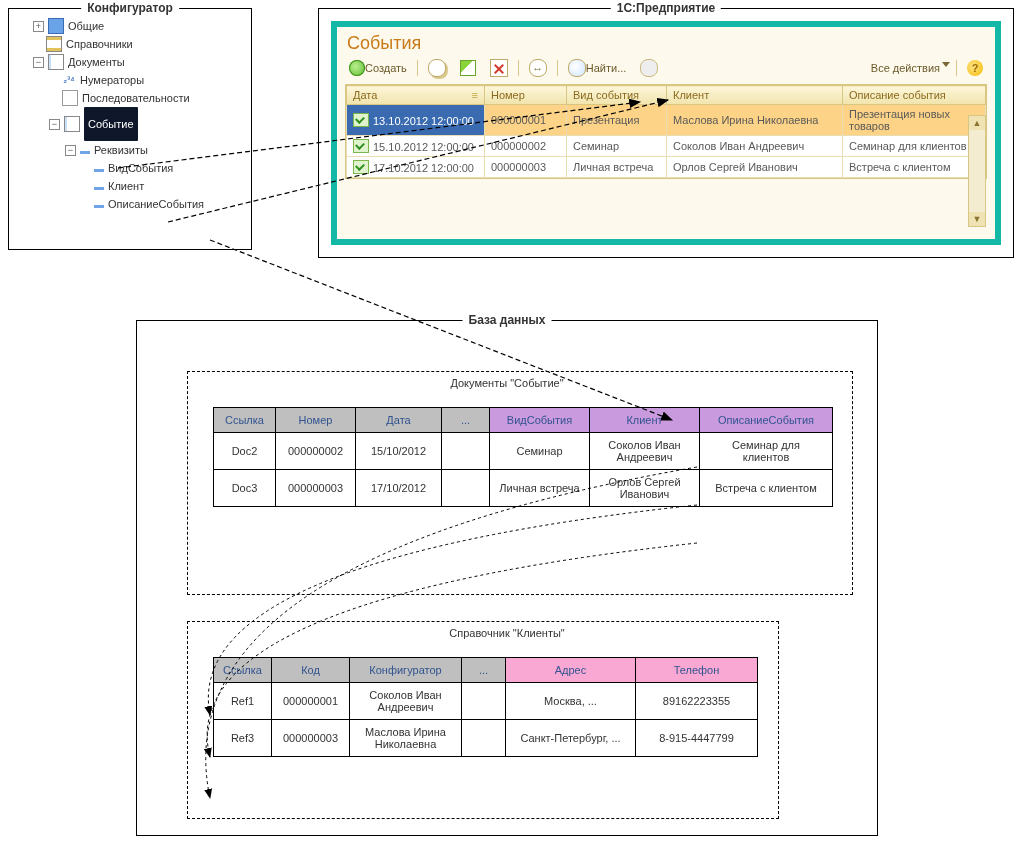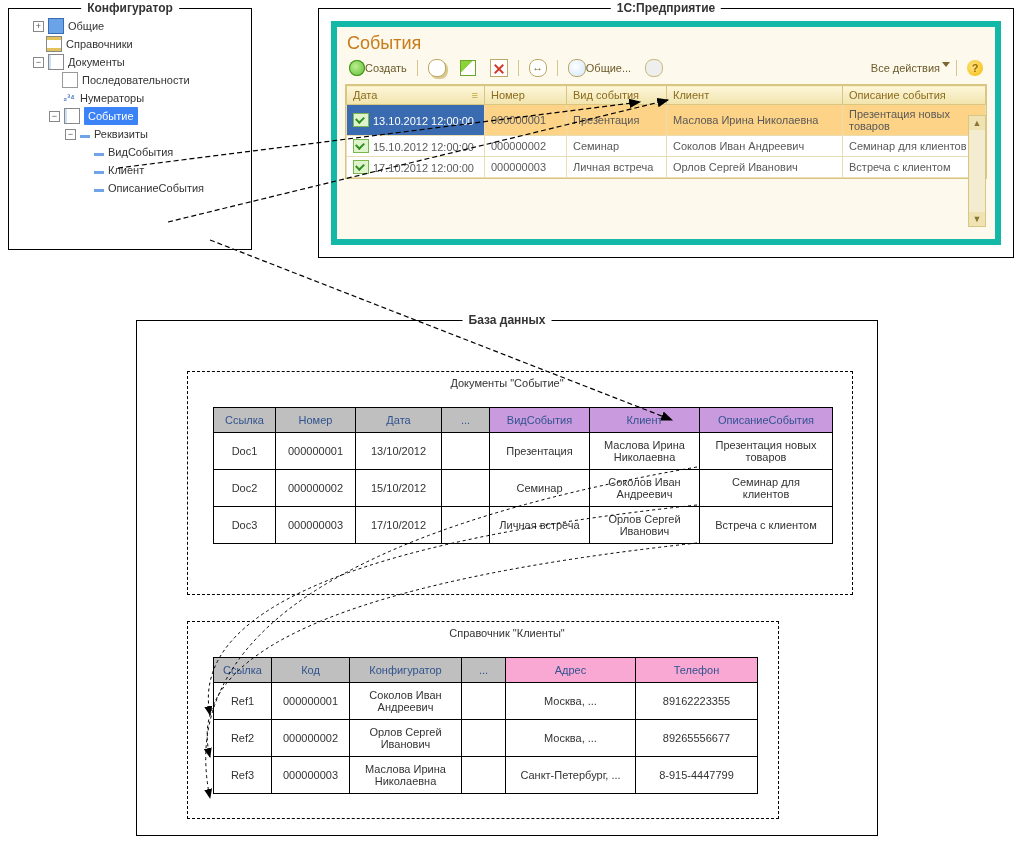--- a/index.html
+++ b/index.html
@@ -17,21 +17,21 @@
   .expander.empty{border:none}
   .ticon{width:14px;height:14px;display:inline-block;flex:none}
   .ticon.sphere{background:radial-gradient(circle at 35% 35%, #ffe37a, #f5b800 60%, #c88f00);border-radius:50%}
   .ticon.blue-sq{background:#6aa3e8;border:1px solid #3b6cb3}
   .ticon.grid{background:linear-gradient(#c3e78f,#9bd24a);border:1px solid #6a9d2f}
   .ticon.list{background:#fff;border:1px solid #888;box-shadow:inset 0 3px #e2c25b,inset 0 -3px #e2c25b}
   .ticon.doc{background:#fff;border:1px solid #888;box-shadow:inset 2px 0 #c8e0f8}
   .ticon.num{background:transparent;color:#4b78c6;font-weight:bold;font-size:9px;line-height:14px;text-align:center}
   .ticon.seq{background:#fff;border:1px solid #999}
   .ticon.dash{width:10px;height:3px;background:#6fa4e6;margin-top:5px}
-  .sel{background:#3b82f6;color:#fff;padding:0 4px;border-radius:1px}
+  .sel{background:#0f172a;color:#fff;padding:8px 4px;border-radius:1px}
 
   
   #enterprise{left:318px;top:8px;width:696px;height:250px}
   .app-inner{position:absolute;inset:12px;border:6px solid #14b8a6;background:#fdf9ec}
   .app-heading{color:#c97b1a;font-size:18px;padding:6px 10px 2px}
   .toolbar{display:flex;align-items:center;gap:6px;padding:2px 8px 6px;color:#6b5a2a}
   .tbtn{display:inline-flex;align-items:center;padding:1px 4px}
   .tic{width:16px;height:16px;display:inline-block;border-radius:8px}
   .tic.plus{background:radial-gradient(circle at 40% 40%, #b9ef8e,#5ab82d);box-shadow:inset 0 0 0 1px #3d8f16}
   .tic.copy{background:#fff;border:1px solid #bda865;box-shadow:2px 2px 0 #d9c98e}
@@ -102,29 +102,29 @@
             <li>
               <div class="node">
                   <span class="expander">−</span>
                   <span class="ticon doc"></span>
                   <span>Документы</span>
                 </div>
               <ul>
                 <li>
                     <div class="node">
                       <span class="expander empty"></span>
-                      <span class="ticon seq"></span>
-                      <span>Последовательности</span>
+                      <span class="ticon num">₂³⁴</span>
+                      <span>Нумераторы</span>
                     </div>
                   </li>
                 <li>
                     <div class="node">
                       <span class="expander empty"></span>
-                      <span class="ticon num">₂³⁴</span>
-                      <span>Нумераторы</span>
+                      <span class="ticon seq"></span>
+                      <span>Последовательности</span>
                     </div>
                   </li>
                 <li>
                   <div class="node">
                       <span class="expander">−</span>
                       <span class="ticon doc"></span>
                       <span class="sel">Событие</span>
                     </div>
                   <ul>
                     <li>
@@ -186,21 +186,21 @@
         <span class="tbtn">
             <span class="tic del"></span>
           </span>
         <span class="sep"></span>
         <span class="tbtn">
             <span class="tic arrows"></span>
           </span>
         <span class="sep"></span>
         <span class="tbtn">
             <span class="tic find"></span>
-            <span>Общие...</span>
+            <span>Найти...</span>
           </span>
         <span class="tbtn">
             <span class="tic findx"></span>
           </span>
         <span class="spacer"></span>
         <span class="dropbtn">
             <span>Все действия</span>
             <span class="caret"></span>
           </span>
         <span class="sep"></span>
@@ -279,29 +279,20 @@
         <th>Номер</th>
         <th>Дата</th>
         <th>...</th>
         <th class="purple">ВидСобытия</th>
         <th class="purple">Клиент</th>
         <th class="purple">ОписаниеСобытия</th>
       </tr>
         </thead>
       <tbody>
         <tr>
-            <td>Doc1</td>
-            <td>000000001</td>
-            <td>13/10/2012</td>
-            <td></td>
-            <td>Презентация</td>
-            <td>Маслова Ирина Николаевна</td>
-            <td>Презентация новых товаров</td>
-          </tr>
-        <tr>
             <td>Doc2</td>
             <td>000000002</td>
             <td>15/10/2012</td>
             <td></td>
             <td>Семинар</td>
             <td>Соколов Иван Андреевич</td>
             <td>Семинар для клиентов</td>
           </tr>
         <tr>
             <td>Doc3</td>
@@ -339,28 +330,20 @@
       <tbody>
         <tr>
             <td>Ref1</td>
             <td>000000001</td>
             <td>Соколов Иван Андреевич</td>
             <td></td>
             <td>Москва, ...</td>
             <td>89162223355</td>
           </tr>
         <tr>
-            <td>Ref2</td>
-            <td>000000002</td>
-            <td>Орлов Сергей Иванович</td>
-            <td></td>
-            <td>Москва, ...</td>
-            <td>89265556677</td>
-          </tr>
-        <tr>
             <td>Ref3</td>
             <td>000000003</td>
             <td>Маслова Ирина Николаевна</td>
             <td></td>
             <td>Санкт-Петербург, ...</td>
             <td>8-915-4447799</td>
           </tr>
       </tbody>
     </table>
   </div>

